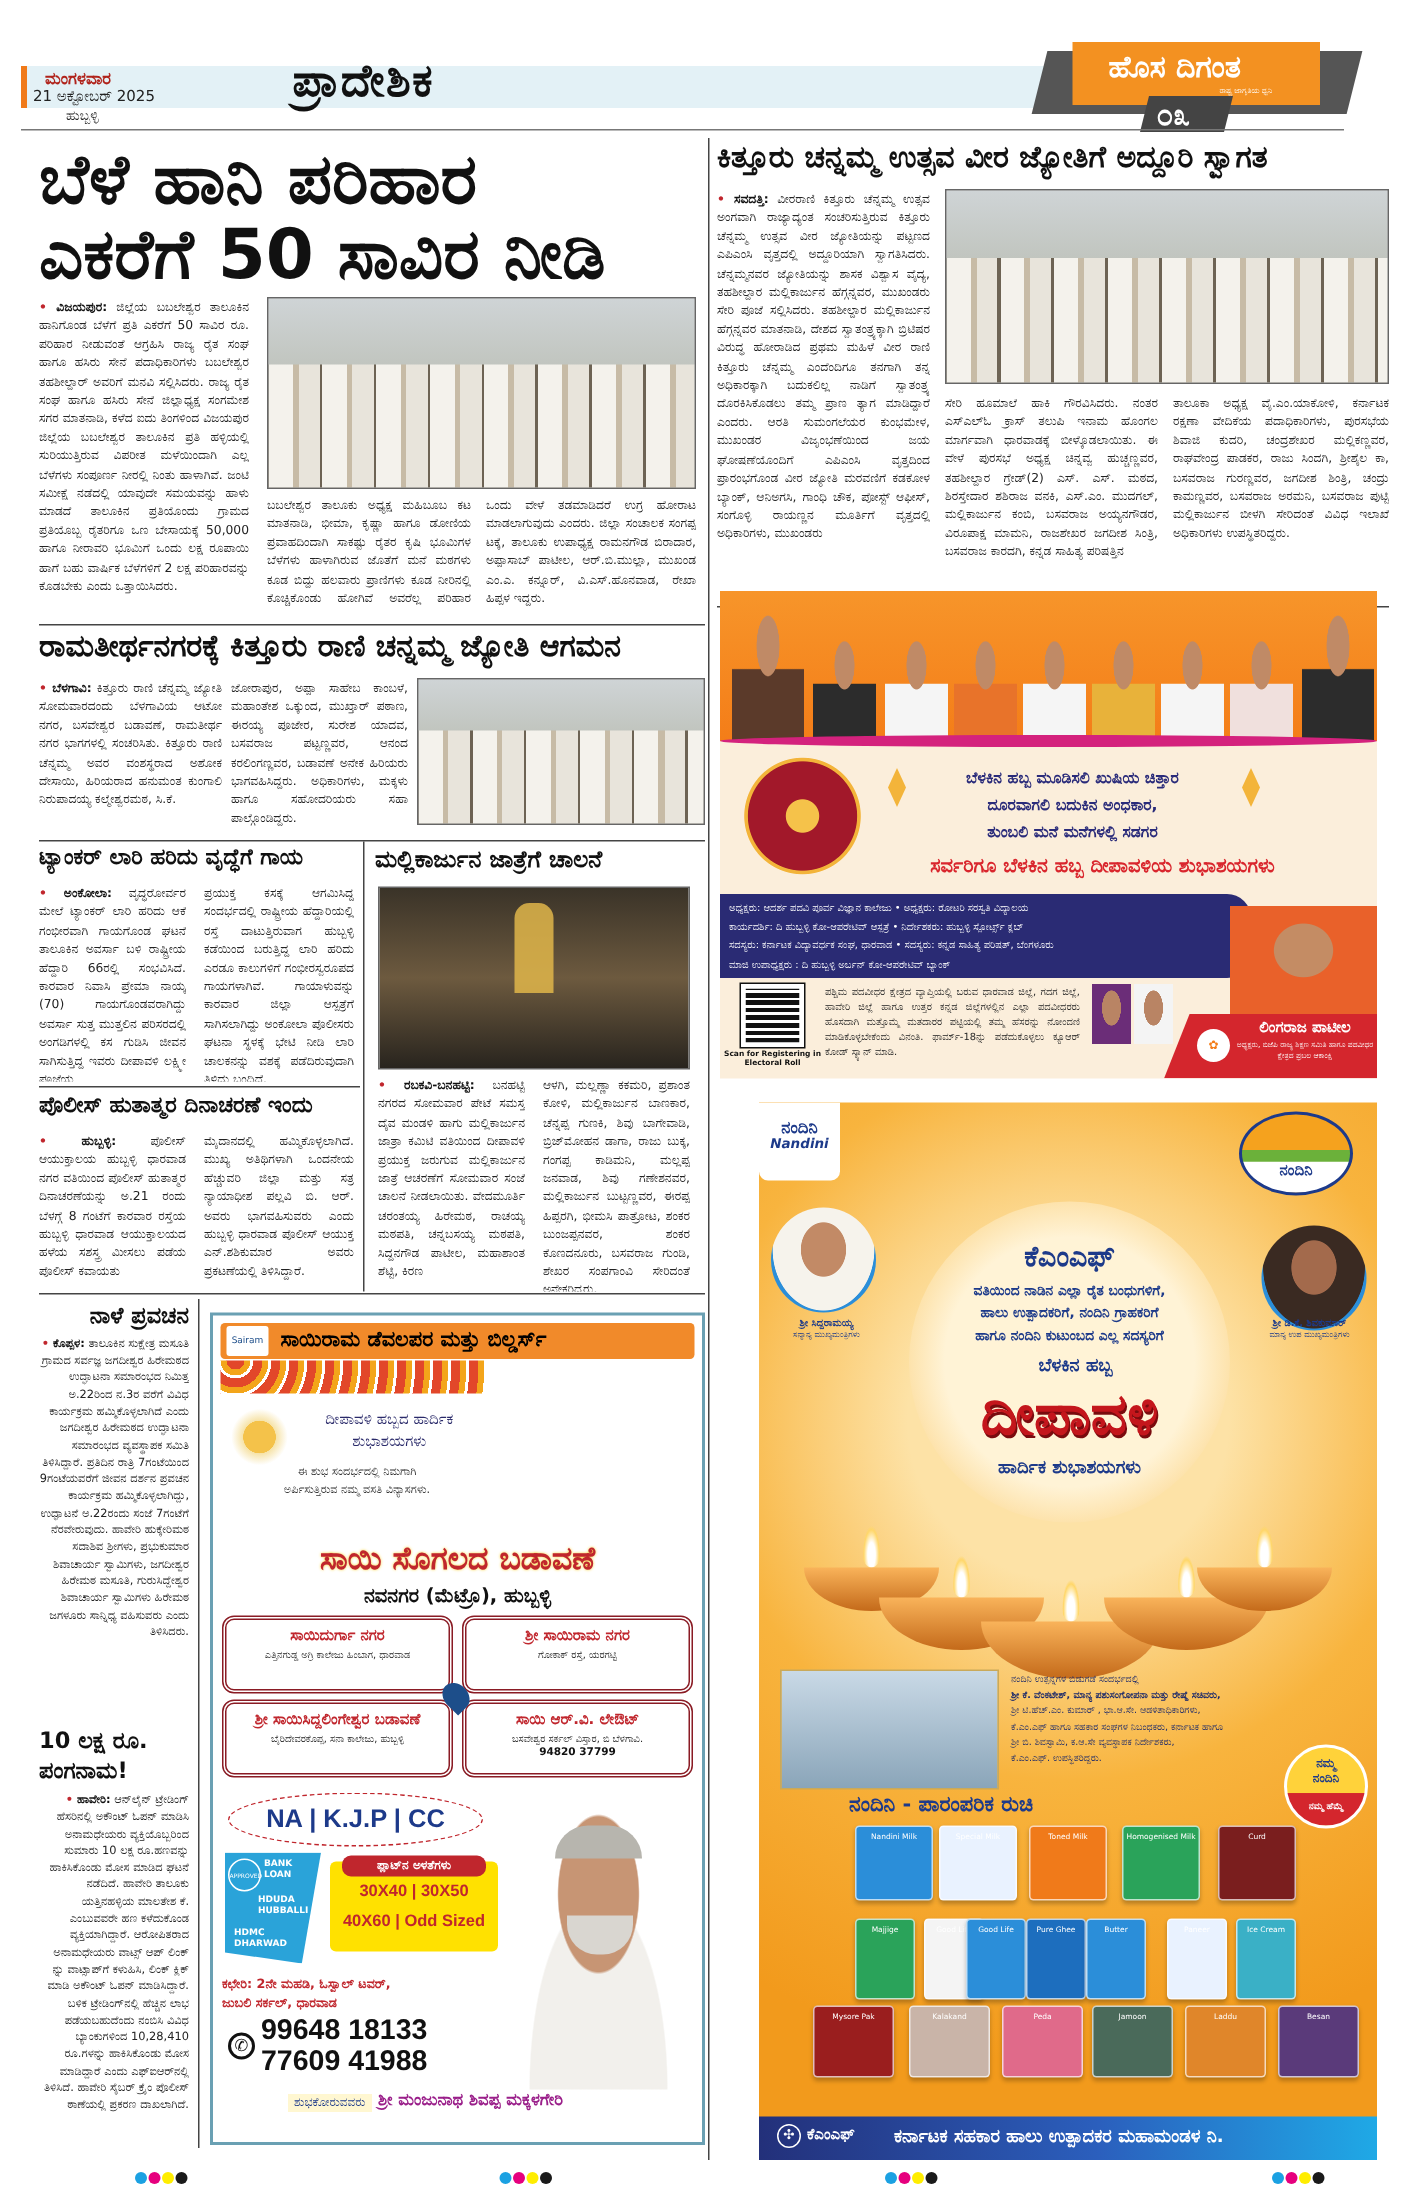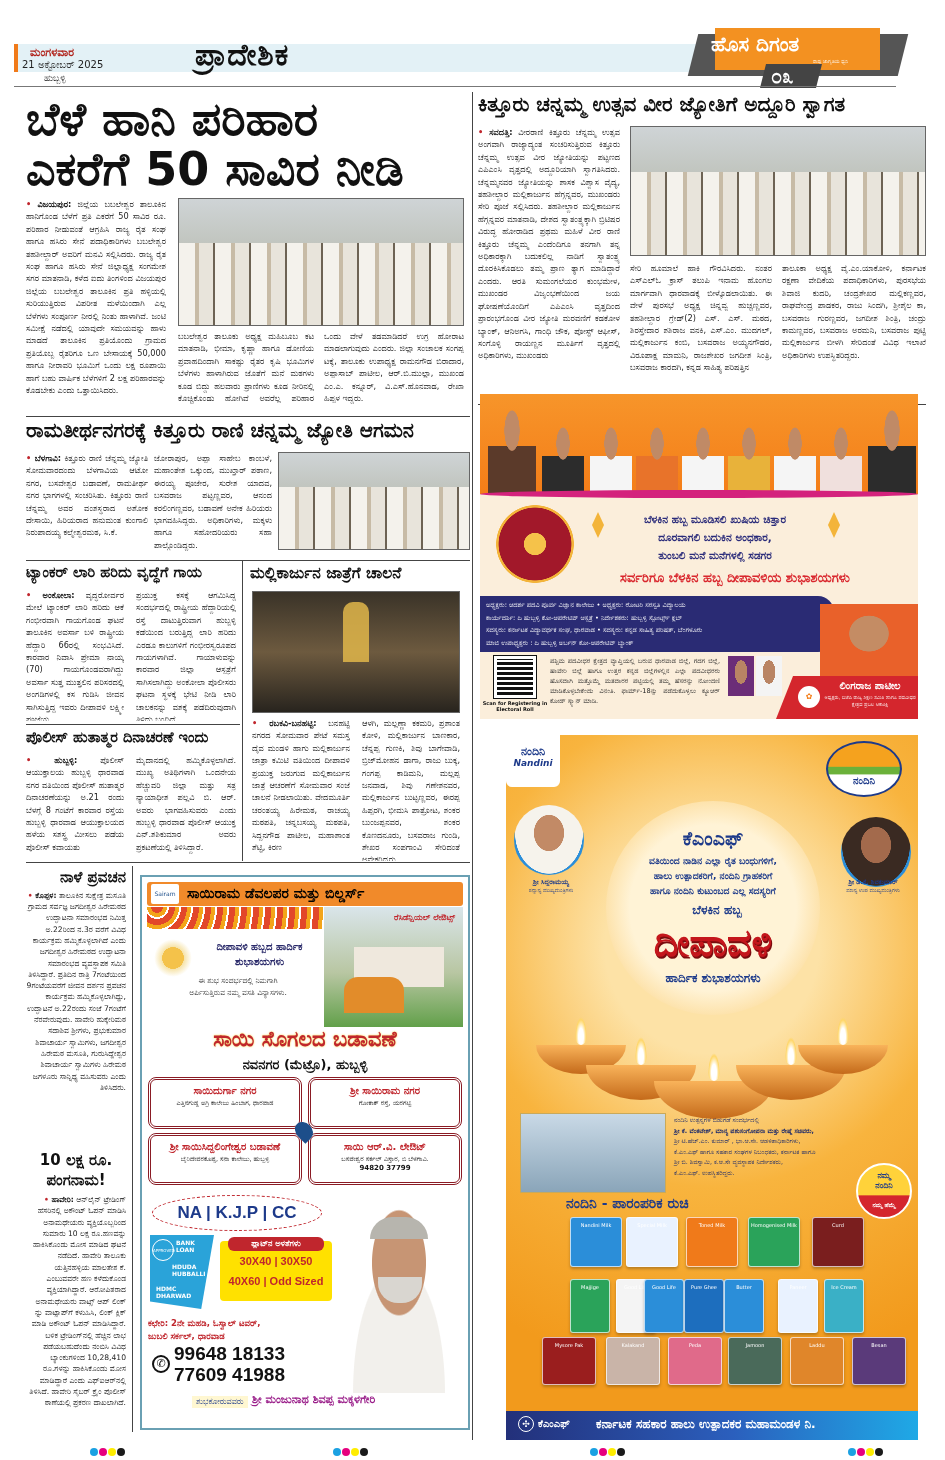--- a/index.html
+++ b/index.html
@@ -10,21 +10,21 @@
 #hdr .band{position:absolute;left:14px;top:44px;width:880px;height:28px;background:#e3f1f6}
 #hdr .obar{position:absolute;left:14px;top:44px;width:4px;height:28px;background:#f07a1a}
 #hdr .day{position:absolute;left:30px;top:46px;font-size:11px;color:#b0231b;font-weight:bold}
 #hdr .date{position:absolute;left:22px;top:59px;font-size:10px;color:#222}
 #hdr .city{position:absolute;left:44px;top:73px;font-size:9px;color:#222}
 #hdr .section{position:absolute;left:195px;top:37px;font-size:30px;font-weight:bold;color:#111;letter-spacing:1px}
 #hdr .rule{position:absolute;left:14px;top:86px;width:882px;height:1px;background:#777}
 #logo{position:absolute;left:693px;top:28px;width:210px;height:60px}
 #logo .grey{position:absolute;left:0;top:6px;width:210px;height:42px;background:#555;transform:skewX(-14deg)}
 #logo .or{position:absolute;left:22px;top:0;width:165px;height:42px;background:#f39121}
-#logo .name{position:absolute;left:18px;top:4px;font-size:20px;font-weight:bold;color:#fff}
+#logo .name{position:absolute;left:46px;top:4px;font-size:20px;font-weight:bold;color:#fff}
 #logo .tag{position:absolute;left:120px;top:30px;font-size:5px;color:#fff}
 #logo .pgbox{position:absolute;left:70px;top:36px;width:56px;height:24px;background:#444;transform:skewX(-14deg)}
 #logo .pg{position:absolute;left:78px;top:36px;font-size:20px;font-weight:bold;color:#fff}
 
 .head{font-weight:bold;color:#111;line-height:1.05}
 .body{font-size:8.2px;line-height:12.4px;color:#222;text-align:justify}
 .dateline{color:#c0262d;font-weight:bold}
 .dateline b{color:#111}
 .photo{background:linear-gradient(180deg,#cfd4d6 0%,#bfc3bc 40%,#9b9380 100%);border:1px solid #666;overflow:hidden}
 .photo .ppl{position:absolute;bottom:0;left:0;width:100%;height:65%;background:repeating-linear-gradient(90deg,#f4f2ec 0 16px,#c7bba6 16px 20px,#e8e4db 20px 34px,#6d6354 34px 36px)}
@@ -133,41 +133,36 @@
 <div class="abs vline" style="left:472px;top:410px;height:1030px"></div>
 
 <div class="abs" style="left:26px;top:870px;width:100px;height:290px">
   <div class="head" style="font-size:15px;text-align:right">ನಾಳೆ ಪ್ರವಚನ</div>
   <div class="body" style="text-align:right;margin-top:4px;height:250px;overflow:hidden;font-size:7.6px;line-height:11.3px">
     <span class="dateline">• <b>ಕೊಪ್ಪಳ:</b></span>
     <span>ತಾಲೂಕಿನ ಸುಕ್ಷೇತ್ರ ಮಸೂತಿ ಗ್ರಾಮದ ಸರ್ವಜ್ಞ ಜಗದೀಶ್ವರ ಹಿರೇಮಠದ ಉದ್ಘಾಟನಾ ಸಮಾರಂಭದ ನಿಮಿತ್ತ ಅ.22ರಿಂದ ನ.3ರ ವರೆಗೆ ವಿವಿಧ ಕಾರ್ಯಕ್ರಮ ಹಮ್ಮಿಕೊಳ್ಳಲಾಗಿದೆ ಎಂದು ಜಗದೀಶ್ವರ ಹಿರೇಮಠದ ಉದ್ಘಾಟನಾ ಸಮಾರಂಭದ ವ್ಯವಸ್ಥಾಪಕ ಸಮಿತಿ ತಿಳಿಸಿದ್ದಾರೆ. ಪ್ರತಿದಿನ ರಾತ್ರಿ 7ಗಂಟೆಯಿಂದ 9ಗಂಟೆಯವರೆಗೆ ಜೀವನ ದರ್ಶನ ಪ್ರವಚನ ಕಾರ್ಯಕ್ರಮ ಹಮ್ಮಿಕೊಳ್ಳಲಾಗಿದ್ದು, ಉದ್ಘಾಟನೆ ಅ.22ರಂದು ಸಂಜೆ 7ಗಂಟೆಗೆ ನೆರವೇರುವುದು. ಹಾವೇರಿ ಹುಕ್ಕೇರಿಮಠ ಸದಾಶಿವ ಶ್ರೀಗಳು, ಪ್ರಭುಕುಮಾರ ಶಿವಾಚಾರ್ಯ ಸ್ವಾಮಿಗಳು, ಜಗದೀಶ್ವರ ಹಿರೇಮಠ ಮಸೂತಿ, ಗುರುಸಿದ್ದೇಶ್ವರ ಶಿವಾಚಾರ್ಯ ಸ್ವಾಮಿಗಳು ಹಿರೇಮಠ ಜಗಳೂರು ಸಾನ್ನಿಧ್ಯ ವಹಿಸುವರು ಎಂದು ತಿಳಿಸಿದರು.</span>
   </div>
 </div>
 <div class="abs" style="left:26px;top:1150px;width:100px;height:290px">
-  <div class="head" style="font-size:15px;text-align:center;line-height:20px">10 ಲಕ್ಷ ರೂ. ಪಂಗನಾಮ!</div>
+  <div class="head" style="font-size:15px;text-align:left;line-height:20px">10 ಲಕ್ಷ ರೂ. ಪಂಗನಾಮ!</div>
   <div class="body" style="text-align:right;margin-top:4px;height:240px;overflow:hidden;font-size:7.6px;line-height:11.3px">
     <span class="dateline">• <b>ಹಾವೇರಿ:</b></span>
     <span>ಆನ್‌ಲೈನ್ ಟ್ರೇಡಿಂಗ್ ಹೆಸರಿನಲ್ಲಿ ಅಕೌಂಟ್ ಓಪನ್ ಮಾಡಿಸಿ ಅನಾಮಧೇಯರು ವ್ಯಕ್ತಿಯೊಬ್ಬರಿಂದ ಸುಮಾರು 10 ಲಕ್ಷ ರೂ.ಹಣವನ್ನು ಹಾಕಿಸಿಕೊಂಡು ಮೋಸ ಮಾಡಿದ ಘಟನೆ ನಡೆದಿದೆ. ಹಾವೇರಿ ತಾಲೂಕು ಯತ್ತಿನಹಳ್ಳಿಯ ಮಾಲತೇಶ ಕೆ. ಎಂಬುವವರೇ ಹಣ ಕಳೆದುಕೊಂಡ ವ್ಯಕ್ತಿಯಾಗಿದ್ದಾರೆ. ಆರೋಪಿತರಾದ ಅನಾಮಧೇಯರು ವಾಟ್ಸ್ ಆಪ್ ಲಿಂಕ್ ನ್ನು ವಾಟ್ಸಾಪ್‌ಗೆ ಕಳುಹಿಸಿ, ಲಿಂಕ್ ಕ್ಲಿಕ್ ಮಾಡಿ ಅಕೌಂಟ್ ಓಪನ್ ಮಾಡಿಸಿದ್ದಾರೆ. ಬಳಿಕ ಟ್ರೇಡಿಂಗ್‌ನಲ್ಲಿ ಹೆಚ್ಚಿನ ಲಾಭ ಪಡೆಯಬಹುದೆಂದು ನಂಬಿಸಿ ವಿವಿಧ ಬ್ಯಾಂಕುಗಳಿಂದ 10,28,410 ರೂ.ಗಳನ್ನು ಹಾಕಿಸಿಕೊಂಡು ಮೋಸ ಮಾಡಿದ್ದಾರೆ ಎಂದು ಎಫ್‌ಐಆರ್‌ನಲ್ಲಿ ತಿಳಿಸಿದೆ. ಹಾವೇರಿ ಸೈಬರ್ ಕ್ರೈಂ ಪೊಲೀಸ್ ಠಾಣೆಯಲ್ಲಿ ಪ್ರಕರಣ ದಾಖಲಾಗಿದೆ.</span>
   </div>
 </div>
 <div class="abs vline" style="left:132px;top:866px;height:566px"></div>
 
 <div class="abs ad" style="left:140px;top:875px;width:330px;height:555px;border:2px solid #6aa0b3;background:#fff">
   <div style="position:absolute;left:5px;top:5px;width:316px;height:24px;background:#f18a2a;border-radius:3px">
     <div style="position:absolute;left:4px;top:2px;width:28px;height:20px;background:#fff;border-radius:2px;font-size:6px;color:#1d4e8a;text-align:center;line-height:20px">Sairam</div>
     <div style="position:absolute;left:40px;top:3px;font-size:14px;font-weight:bold;color:#000000;white-space:nowrap">ಸಾಯಿರಾಮ ಡೆವಲಪರ ಮತ್ತು ಬಿಲ್ಡರ್ಸ್</div>
   </div>
   <div style="position:absolute;left:5px;top:30px;width:176px;height:22px;background:repeating-radial-gradient(circle at 10px 0,#e2472a 0 6px,#f3a51a 6px 10px,#fff 10px 12px)"></div>
-  <div style="position:absolute;left:182px;top:30px;width:139px;height:120px;background:linear-gradient(180deg,#d9e5ea,#b8c6a2 55%,#62a04a);">
-    <div style="position:absolute;left:0;top:6px;width:139px;text-align:right;padding-right:8px;font-size:8px;font-weight:bold;color:#c0262d">ರೆಸಿಡೆನ್ಷಿಯಲ್ ಲೇಔಟ್ಸ್</div>
-    <div style="position:absolute;left:30px;top:40px;width:90px;height:40px;background:#efe8dd"></div>
-    <div style="position:absolute;left:20px;top:70px;width:60px;height:36px;background:#e28c2a;border-radius:14px 14px 0 0"></div>
-  </div>
   <div style="position:absolute;left:12px;top:62px;width:38px;height:38px;border-radius:50%;background:radial-gradient(circle,#f4c24a 0 40%,#f6e3a9 41%,transparent 70%)"></div>
-  <div style="position:absolute;left:55px;top:62px;width:125px;text-align:center;font-size:10px;font-weight:bold;color:#2a2a6a;line-height:15px">
+  <div style="position:absolute;left:55px;top:62px;width:125px;text-align:center;font-size:10px;font-weight:normal;color:#2a2a6a;line-height:15px">
     <div>ದೀಪಾವಳಿ ಹಬ್ಬದ ಹಾರ್ದಿಕ</div>
     <div>ಶುಭಾಶಯಗಳು</div>
   </div>
   <div style="position:absolute;left:12px;top:98px;width:168px;text-align:center;font-size:7.5px;color:#333;line-height:12px">
     <div>ಈ ಶುಭ ಸಂದರ್ಭದಲ್ಲಿ ನಿಮಗಾಗಿ</div>
     <div>ಅರ್ಪಿಸುತ್ತಿರುವ ನಮ್ಮ ವಸತಿ ವಿನ್ಯಾಸಗಳು.</div>
   </div>
   <div style="position:absolute;left:0;top:150px;width:326px;text-align:center;font-size:21px;font-weight:bold;color:#c0262d;text-shadow:0 0 2px #f8d232">ಸಾಯಿ ಸೊಗಲದ ಬಡಾವಣೆ</div>
   <div style="position:absolute;left:0;top:180px;width:326px;text-align:center;font-size:13px;font-weight:bold;color:#111">ನವನಗರ (ಮೆಟ್ರೊ), ಹುಬ್ಬಳ್ಳಿ</div>
 

